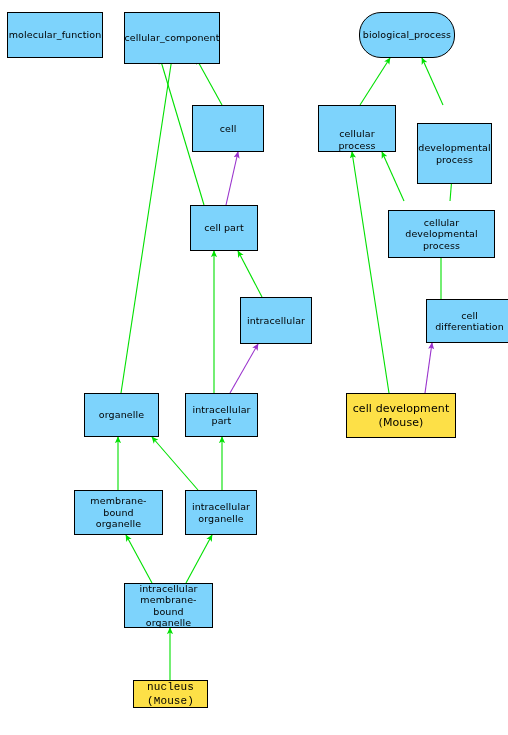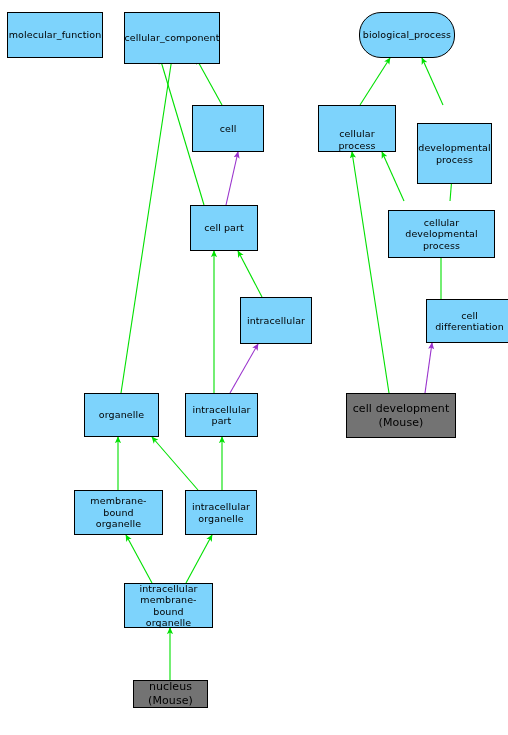--- a/index.html
+++ b/index.html
@@ -32,21 +32,21 @@
     align-items: center;
     justify-content: center;
     text-align: center;
     font-size: 9.5px;
     line-height: 11.5px;
     color: #000000;
     letter-spacing: 0.1px;
     z-index: 2;
   }
   .node.highlight {
-    background: #737373;
+    background: #fde047;
     border: 1px solid #000000;
   }
   .node.highlight .node-label {
     font-size: 11px;
     line-height: 14px;
   }
   .node-label {
     display: block;
     padding: 0 2px;
     white-space: pre-line;
@@ -138,18 +138,18 @@
       </div>
       <div class="node" style="left: 185px; top: 490px; width: 72px; height: 45px;">
         <span class="node-label">intracellular
 organelle</span>
       </div>
       <div class="node" style="left: 124px; top: 583px; width: 89px; height: 45px;">
         <span class="node-label">intracellular
 membrane-bound
 organelle</span>
       </div>
-      <div class="node highlight" style="left: 133px; top: 680px; width: 75px; height: 28px;">
+      <div class="node highlight" style="left: 133px; top: 680px; width: 75px; height: 28px; font-family: Liberation Mono, monospace;">
         <span class="node-label">nucleus
 (Mouse)</span>
       </div>
     </div>
 </div>
 
 </body></html>

